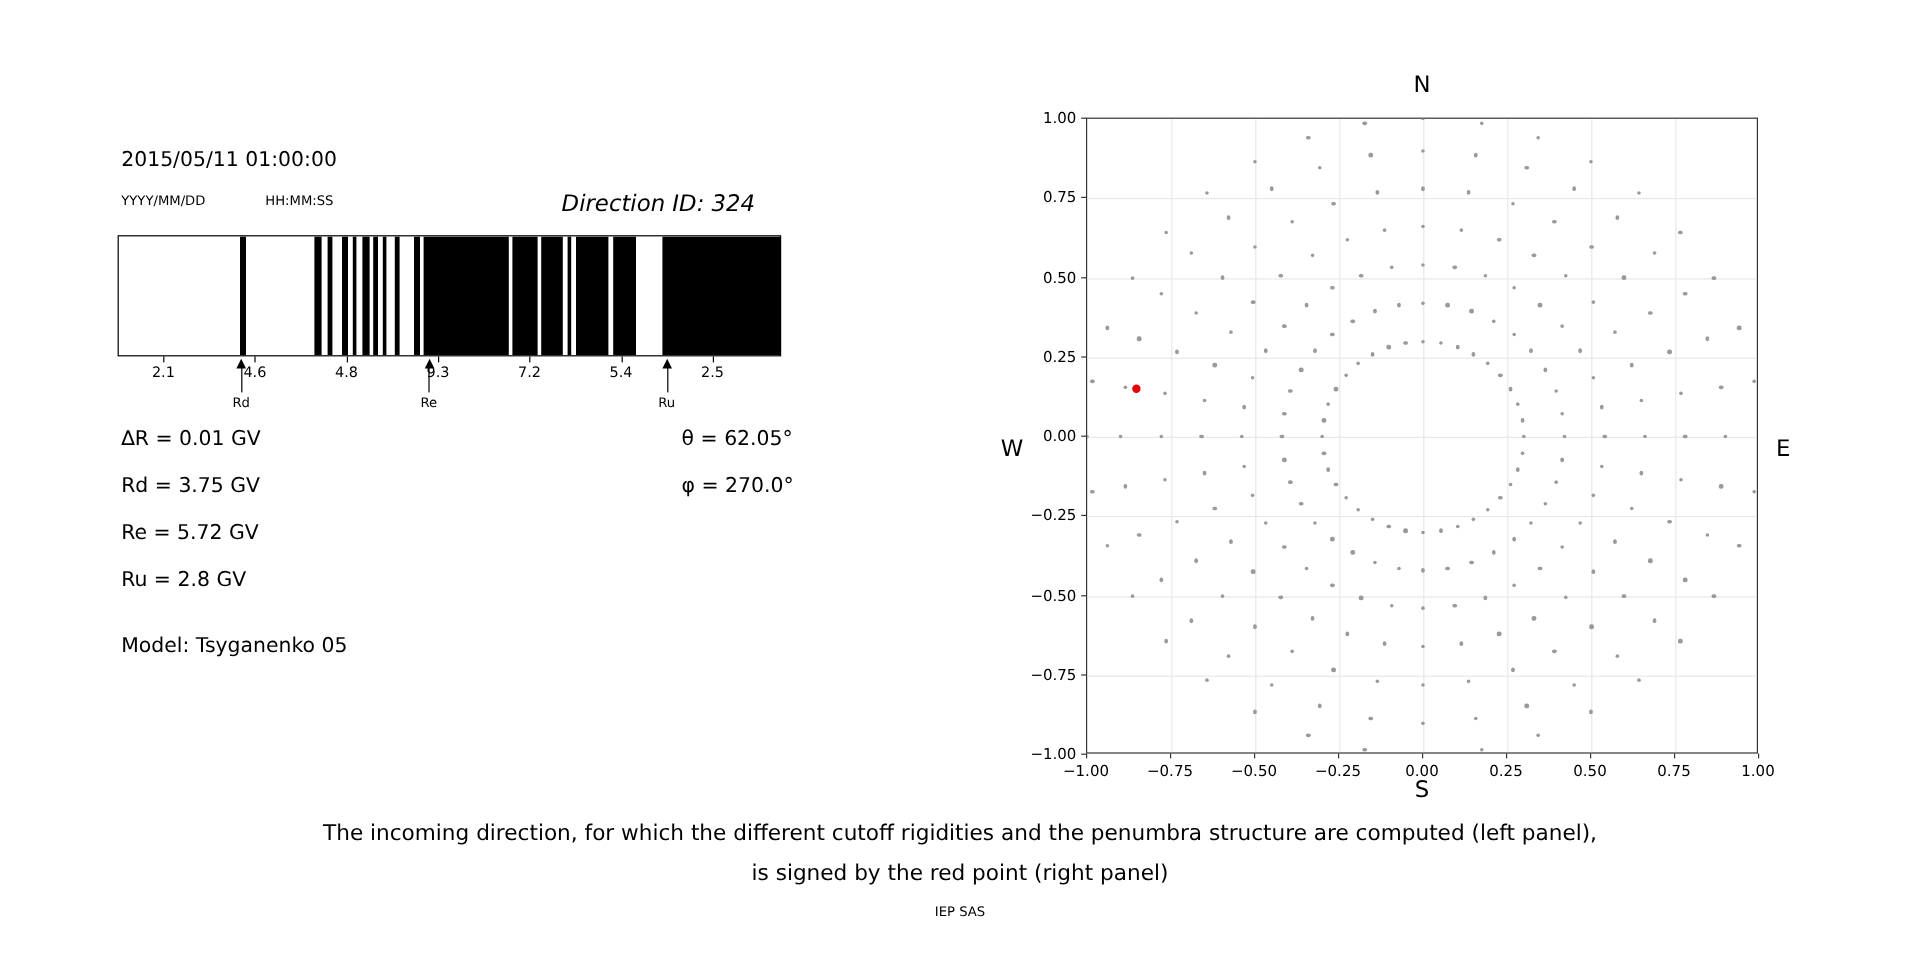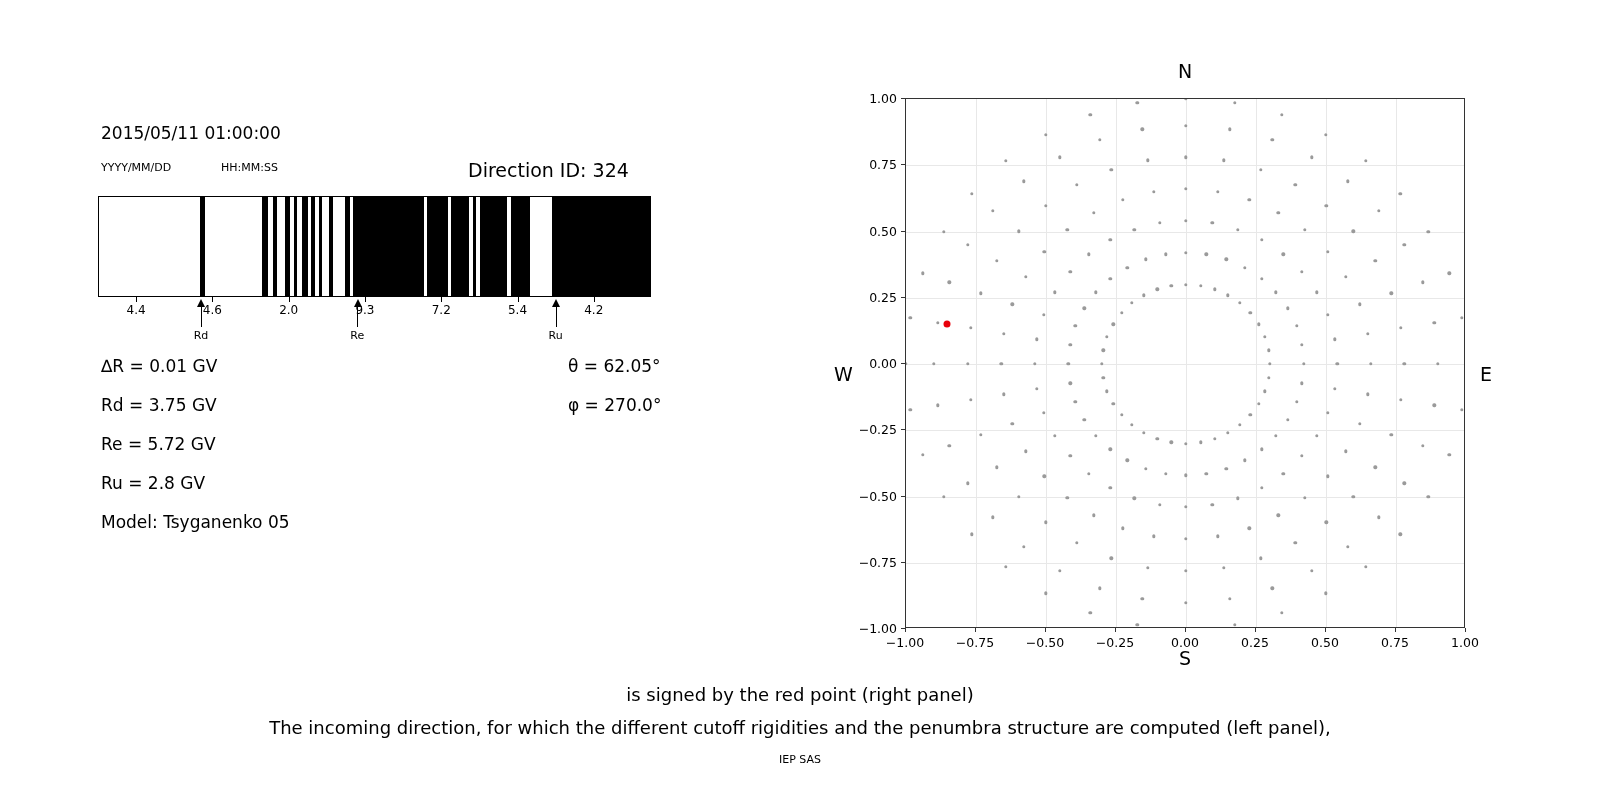--- a/index.html
+++ b/index.html
@@ -47,20 +47,21 @@
   }
   #time-format-label {
     left: 221px;
     top: 161px;
     font-size: 11px;
   }
   #direction-id {
     left: 468px;
     top: 159px;
     font-size: 19px;
+    font-style: italic;
   }
 
   
   #penumbra-wrap {
     position: absolute;
     left: 98px;
     top: 196px;
     width: 553px;
     height: 101px;
   }
@@ -142,21 +143,21 @@
   
   .value-line {
     position: absolute;
     font-size: 17px;
     white-space: nowrap;
   }
   #val-dr   { left: 101px; top: 356px; }
   #val-rd   { left: 101px; top: 395px; }
   #val-re   { left: 101px; top: 434px; }
   #val-ru   { left: 101px; top: 473px; }
-  #val-model{ left: 101px; top: 512px; }
+  #val-model{ left: 101px; top: 528px; }
   #val-theta{ left: 568px; top: 356px; }
   #val-phi  { left: 568px; top: 395px; }
 
   
   #right-panel {
     position: absolute;
     left: 820px;
     top: 40px;
     width: 700px;
     height: 620px;
@@ -274,33 +275,33 @@
         <div class="band" style="left: 351.632px; width: 18.3062px;"></div>
         <div class="band" style="left: 374.133px; width: 3.05103px;"></div>
         <div class="band" style="left: 380.617px; width: 27.4593px;"></div>
         <div class="band" style="left: 412.271px; width: 18.6876px;"></div>
         <div class="band" style="left: 453.079px; width: 98.0145px;"></div>
       </div>
   </div>
 
   <div id="penumbra-axis">
       <div class="tick-line" style="left: 38.1379px;"></div>
-      <div class="tick-label" style="left: 38.1379px;">4.4</div>
+      <div class="tick-label" style="left: 38.1379px;">2.1</div>
       <div class="tick-line" style="left: 114.414px;"></div>
       <div class="tick-label" style="left: 114.414px;">4.6</div>
       <div class="tick-line" style="left: 190.69px;"></div>
-      <div class="tick-label" style="left: 190.69px;">2.0</div>
+      <div class="tick-label" style="left: 190.69px;">4.8</div>
       <div class="tick-line" style="left: 266.966px;"></div>
       <div class="tick-label" style="left: 266.966px;">9.3</div>
       <div class="tick-line" style="left: 343.241px;"></div>
       <div class="tick-label" style="left: 343.241px;">7.2</div>
       <div class="tick-line" style="left: 419.517px;"></div>
       <div class="tick-label" style="left: 419.517px;">5.4</div>
       <div class="tick-line" style="left: 495.793px;"></div>
-      <div class="tick-label" style="left: 495.793px;">4.2</div>
+      <div class="tick-label" style="left: 495.793px;">2.5</div>
       <div class="marker" style="left: 102.972px;">
         <div class="shaft"></div>
         <div class="head"></div>
         <div class="mlabel">Rd</div>
       </div>
       <div class="marker" style="left: 259.338px;">
         <div class="shaft"></div>
         <div class="head"></div>
         <div class="mlabel">Re</div>
       </div>
@@ -627,16 +628,16 @@
     <div class="ax-label-y" style="left: 27px; width: 50px; top: 256.75px;">0.25</div>
     <div class="ax-tick-y" style="left: 81px; top: 190.5px;"></div>
     <div class="ax-label-y" style="left: 27px; width: 50px; top: 190.5px;">0.50</div>
     <div class="ax-tick-y" style="left: 81px; top: 124.25px;"></div>
     <div class="ax-label-y" style="left: 27px; width: 50px; top: 124.25px;">0.75</div>
     <div class="ax-tick-y" style="left: 81px; top: 58px;"></div>
     <div class="ax-label-y" style="left: 27px; width: 50px; top: 58px;">1.00</div>
   </div>
 
 <div id="caption">
+  <div>The incoming direction, for which the different cutoff rigidities and the penumbra structure are computed (left panel),</div>
   <div>is signed by the red point (right panel)</div>
-  <div>The incoming direction, for which the different cutoff rigidities and the penumbra structure are computed (left panel),</div>
 </div>
 <div id="footer-label">IEP SAS</div>
 
 </body></html>

